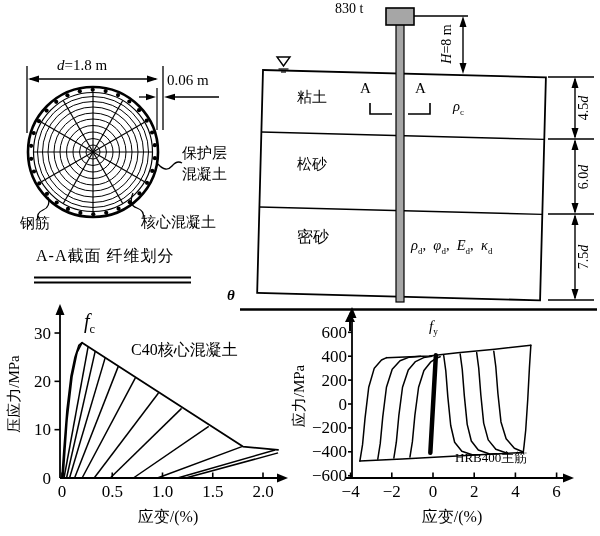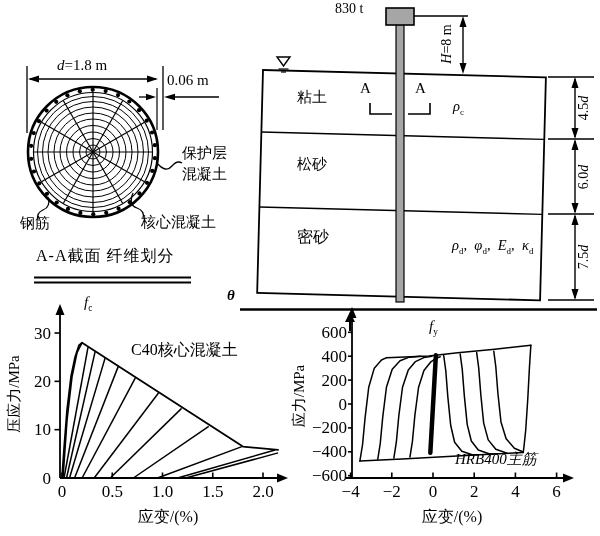--- a/index.html
+++ b/index.html
@@ -235,28 +235,28 @@
   <div class="t" style="left:36px;top:247px;font-size:16px;letter-spacing:1px;">A-A截面 纤维划分</div>
 
   <div class="t" style="left:335px;top:1px;font-size:14px;">830 t</div>
   <div class="t rot" style="left:447px;top:44px;font-size:14px;"><span class="it">H</span><span>=8 m</span></div>
   <div class="t" style="left:297px;top:89px;font-size:15px;">粘土</div>
   <div class="t" style="left:360px;top:80px;font-size:15px;">A</div>
   <div class="t" style="left:415px;top:80px;font-size:15px;">A</div>
   <div class="t" style="left:453px;top:99px;font-size:14.5px;"><i>ρ</i><sub>c</sub></div>
   <div class="t" style="left:297px;top:156px;font-size:15px;">松砂</div>
   <div class="t" style="left:297px;top:228px;font-size:16px;">密砂</div>
-  <div class="t" style="left:411px;top:238px;font-size:14.5px;margin-left:41px;"><i>ρ</i><sub>d</sub>,&nbsp;&nbsp;<i>φ</i><sub>d</sub>,&nbsp;&nbsp;<i>E</i><sub>d</sub>,&nbsp;&nbsp;<i>κ</i><sub>d</sub></div>
+  <div class="t" style="left:411px;top:238px;font-size:14.5px;"><i>ρ</i><sub>d</sub>,&nbsp;&nbsp;<i>φ</i><sub>d</sub>,&nbsp;&nbsp;<i>E</i><sub>d</sub>,&nbsp;&nbsp;<i>κ</i><sub>d</sub></div>
   <div class="t rot" style="left:584px;top:108px;font-size:14px;"><span>4.5</span><i>d</i></div>
   <div class="t rot" style="left:584px;top:177px;font-size:14px;"><span>6.0</span><i>d</i></div>
   <div class="t rot" style="left:584px;top:257px;font-size:14px;"><span>7.5</span><i>d</i></div>
   <div class="t" style="left:227px;top:287px;font-size:15px;font-weight:bold;font-style:italic;">θ</div>
 
   <div class="t rot" style="left:14px;top:394px;font-size:15px;">压应力/MPa</div>
   <div class="t" style="left:131px;top:341px;font-size:16px;">C40核心混凝土</div>
-  <div class="t" style="left:84px;top:294px;font-size:15px;"><span class="it">f</span><sub>c</sub></div>
+  <div class="t" style="left:84px;top:310px;font-size:20px;"><span class="it">f</span><sub>c</sub></div>
   <div class="t ctr" style="left:168px;top:517px;font-size:16px;">应变/(%)</div>
 
   <div class="t rot" style="left:299px;top:396px;font-size:15px;">应力/MPa</div>
-  <div class="t" style="left:455px;top:451px;font-size:15px;font-style:italic;">HRB400主筋</div>
+  <div class="t" style="left:455px;top:451px;font-size:13px;">HRB400主筋</div>
   <div class="t" style="left:429px;top:318px;font-size:15px;font-family:Liberation Serif, serif;"><span class="it">f</span><sub>y</sub></div>
   <div class="t ctr" style="left:452px;top:517px;font-size:16px;">应变/(%)</div>
 </div>
 
 </body></html>

